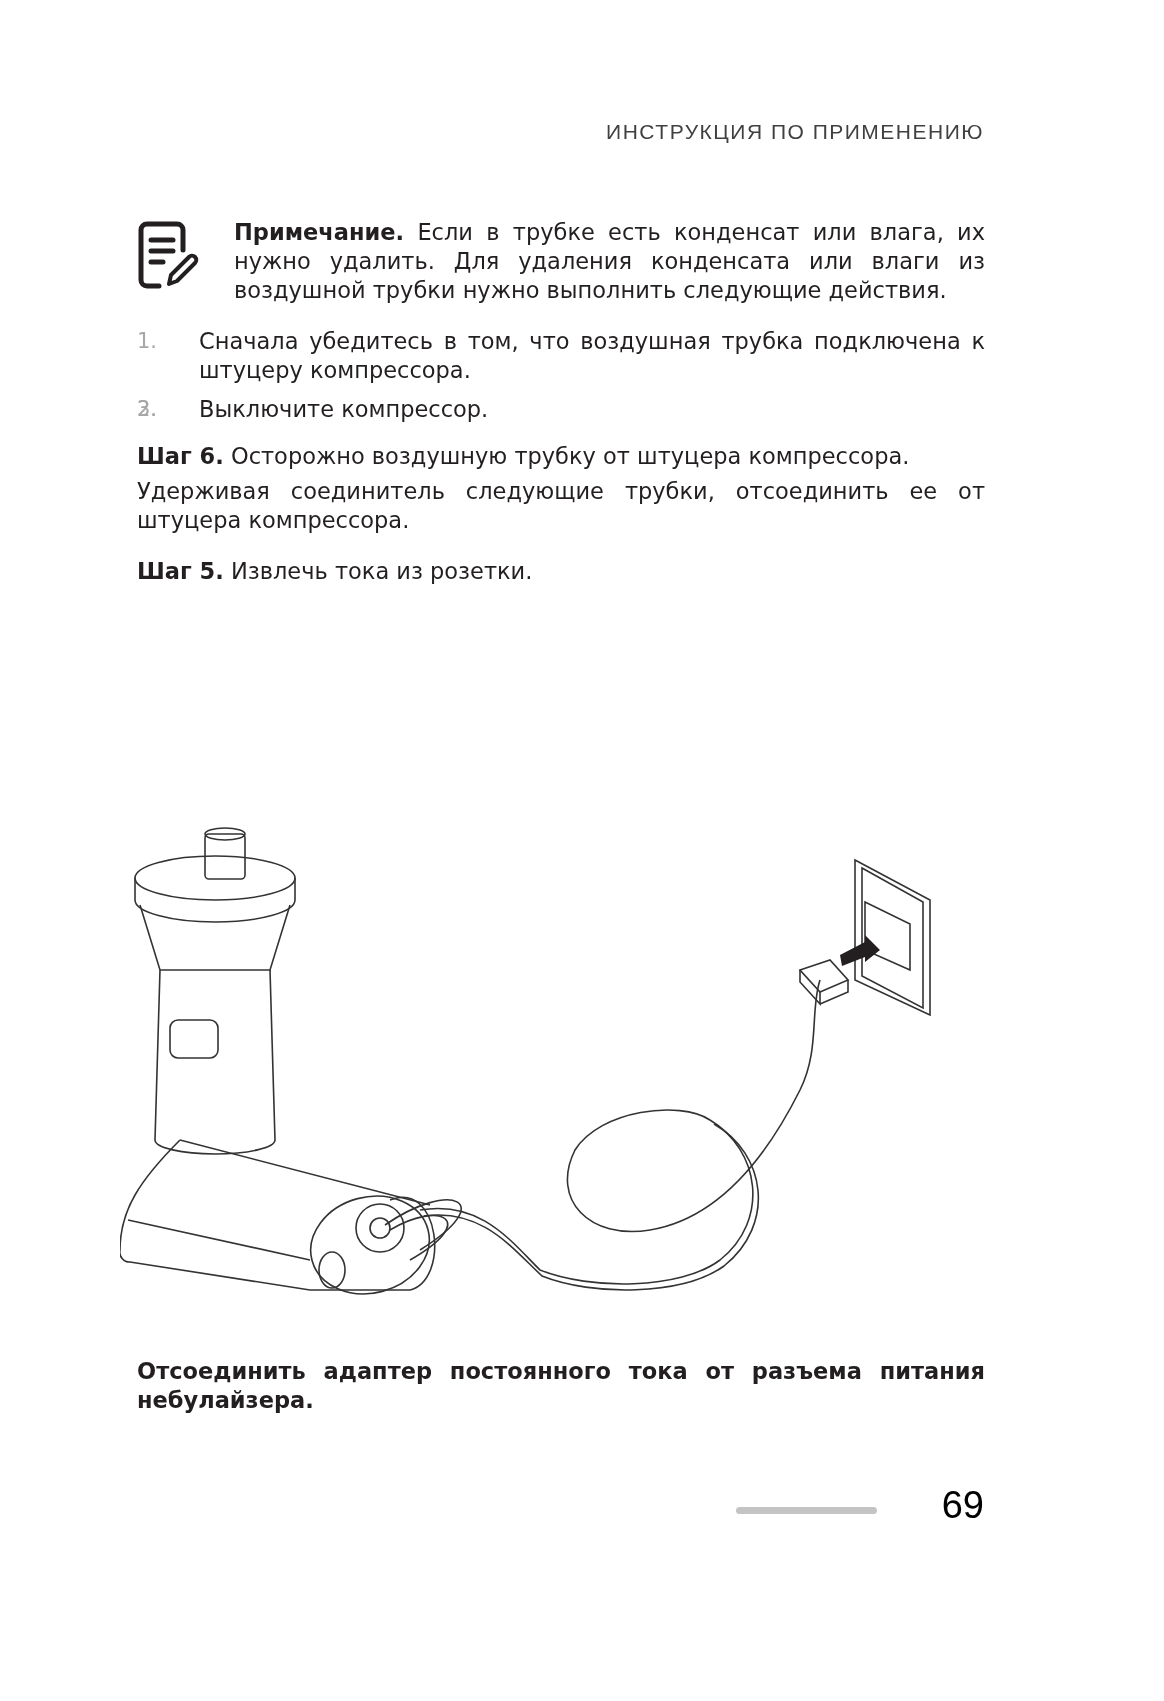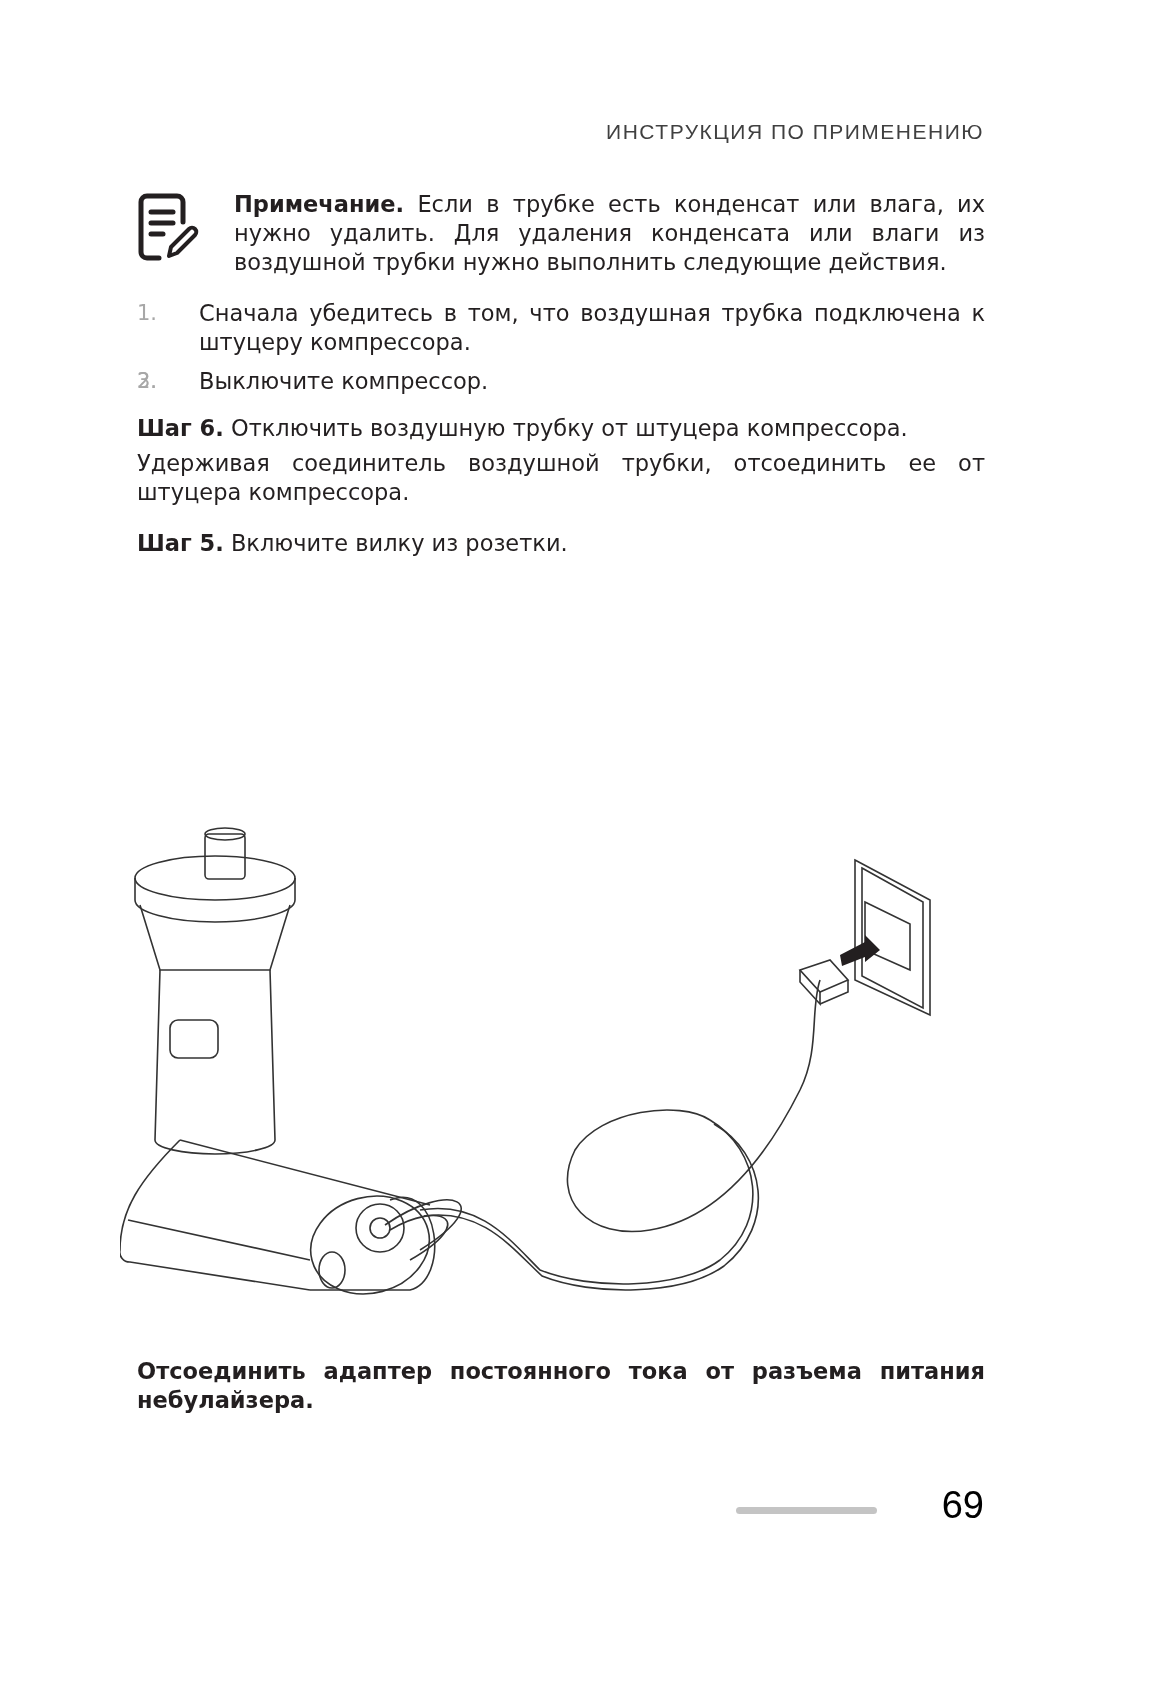--- a/index.html
+++ b/index.html
@@ -4,21 +4,21 @@
 <style>
   html, body { margin: 0; padding: 0; background: #ffffff; }
   body { width: 1164px; height: 1701px; position: relative; overflow: hidden;
          font-family: "DejaVu Sans", sans-serif; color: #231f20; }
   .header { position: absolute; top: 120px; right: 180px; font-size: 21px; letter-spacing: 1.5px;
             color: #404040; font-family: "Liberation Sans", sans-serif; }
   .content { position: absolute; left: 137px; width: 848px; top: 190px; }
   .p { font-size: 22.5px; line-height: 29px; margin: 0; text-align: justify; }
   .step-title { margin-bottom: 6px; }
   .step-title b { font-weight: bold; }
-  .note { position: relative; padding-left: 97px; }
+  .note { position: relative; margin-top: 28px; padding-left: 97px; }
   .note .icon { position: absolute; left: 0; top: 2px; width: 62px; height: 70px; }
   .list { margin-top: 22px; }
   .li { position: relative; padding-left: 62px; margin-bottom: 10px; }
   .li .num { position: absolute; left: 0; top: 0; color: #a7a7a7; font-size: 21px; }
   .mt18 { margin-top: 18px; }
   .mt22 { margin-top: 22px; }
   .illus { position: absolute; left: 120px; top: 820px; width: 900px; height: 480px; }
   .bottom { position: absolute; left: 137px; width: 848px; top: 1357px; font-weight: bold; }
   .footer-bar { position: absolute; left: 736px; top: 1507px; width: 141px; height: 7px;
                 border-radius: 4px; background: #c4c4c4; }
@@ -50,24 +50,24 @@
     </div>
     <div class="li p">
       <span class="num">2.</span>
     </div>
     <div class="li p">
       <span class="num">3.</span>
       <span>Выключите компрессор.</span>
     </div>
   </div>
 
-  <p class="p step-title mt18"><b>Шаг 6.</b><span> Отключить воздушную трубку от штуцера компрессора.</span></p>
-  <p class="p">Удерживая соединитель воздушной трубки, отсоединить ее от штуцера компрессора.</p>
+  <p class="p step-title mt18"><b>Шаг 6.</b><span> Осторожно воздушную трубку от штуцера компрессора.</span></p>
+  <p class="p">Удерживая соединитель следующие трубки, отсоединить ее от штуцера компрессора.</p>
 
-  <p class="p mt22"><b>Шаг 5.</b><span> Включите вилку из розетки.</span></p>
+  <p class="p mt22"><b>Шаг 5.</b><span> Извлечь тока из розетки.</span></p>
 </div>
 
 <svg class="illus" viewBox="0 0 900 480" fill="none" stroke="#333" stroke-width="1.6">
 
   <g>
     <rect x="85" y="14" width="40" height="45" rx="4"></rect>
     <ellipse cx="105" cy="14" rx="20" ry="6"></ellipse>
     <ellipse cx="95" cy="58" rx="80" ry="22"></ellipse>
     <path d="M15 58 V80 a80 22 0 0 0 160 0 V58"></path>
     <path d="M20 85 L40 150 H150 L170 85"></path>

